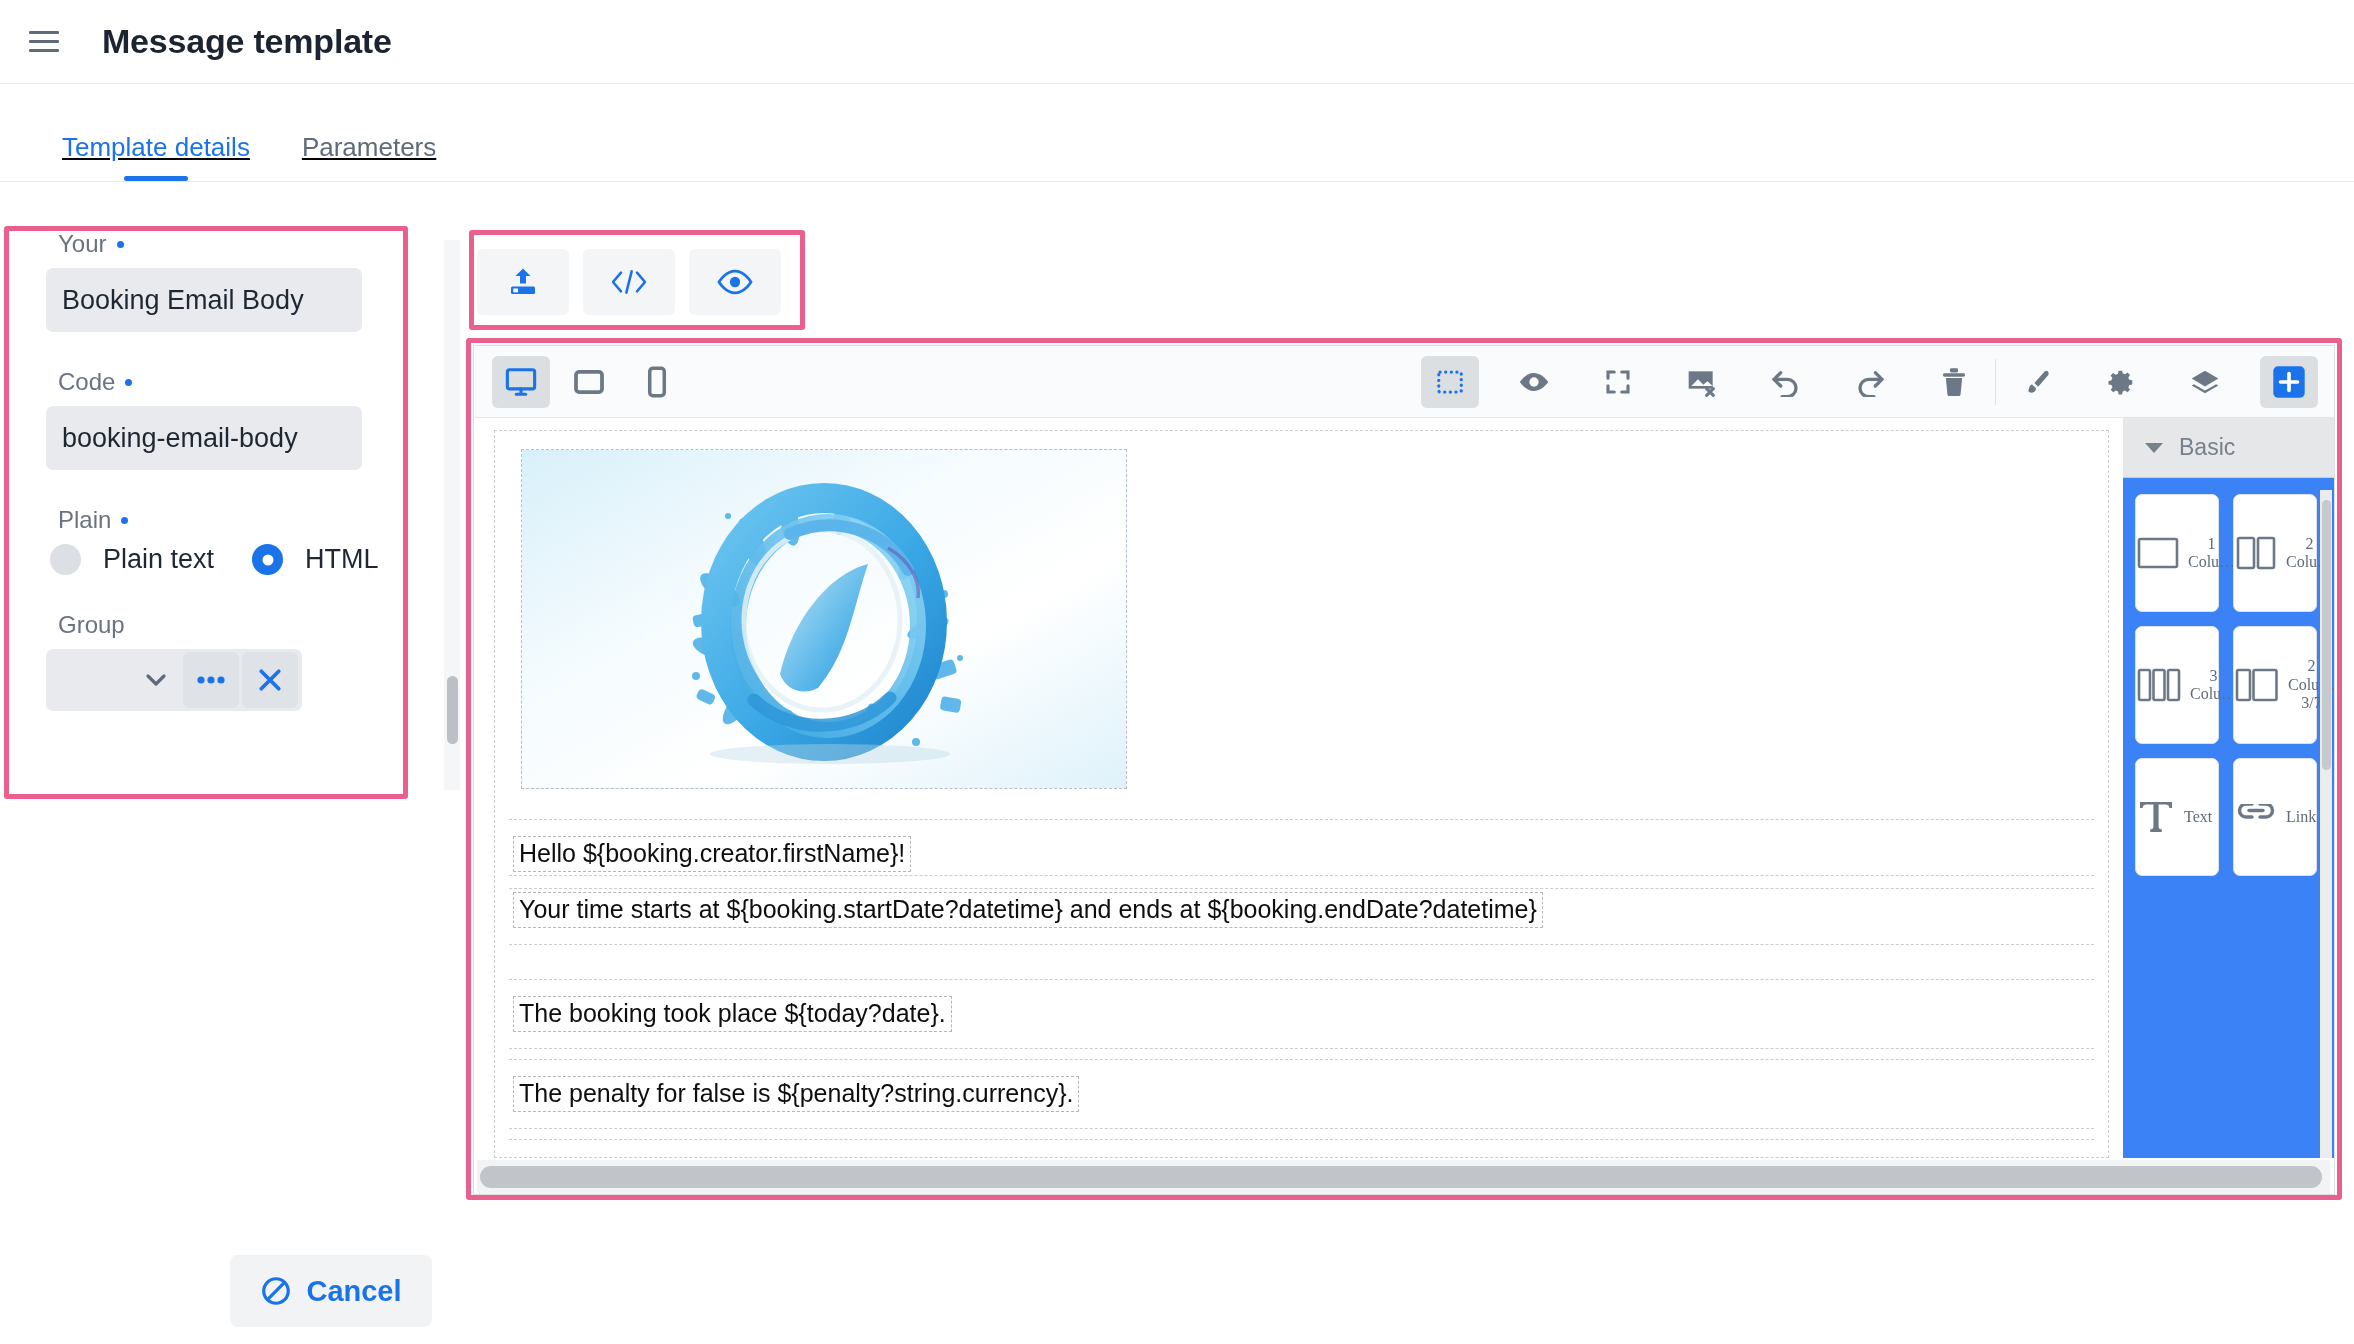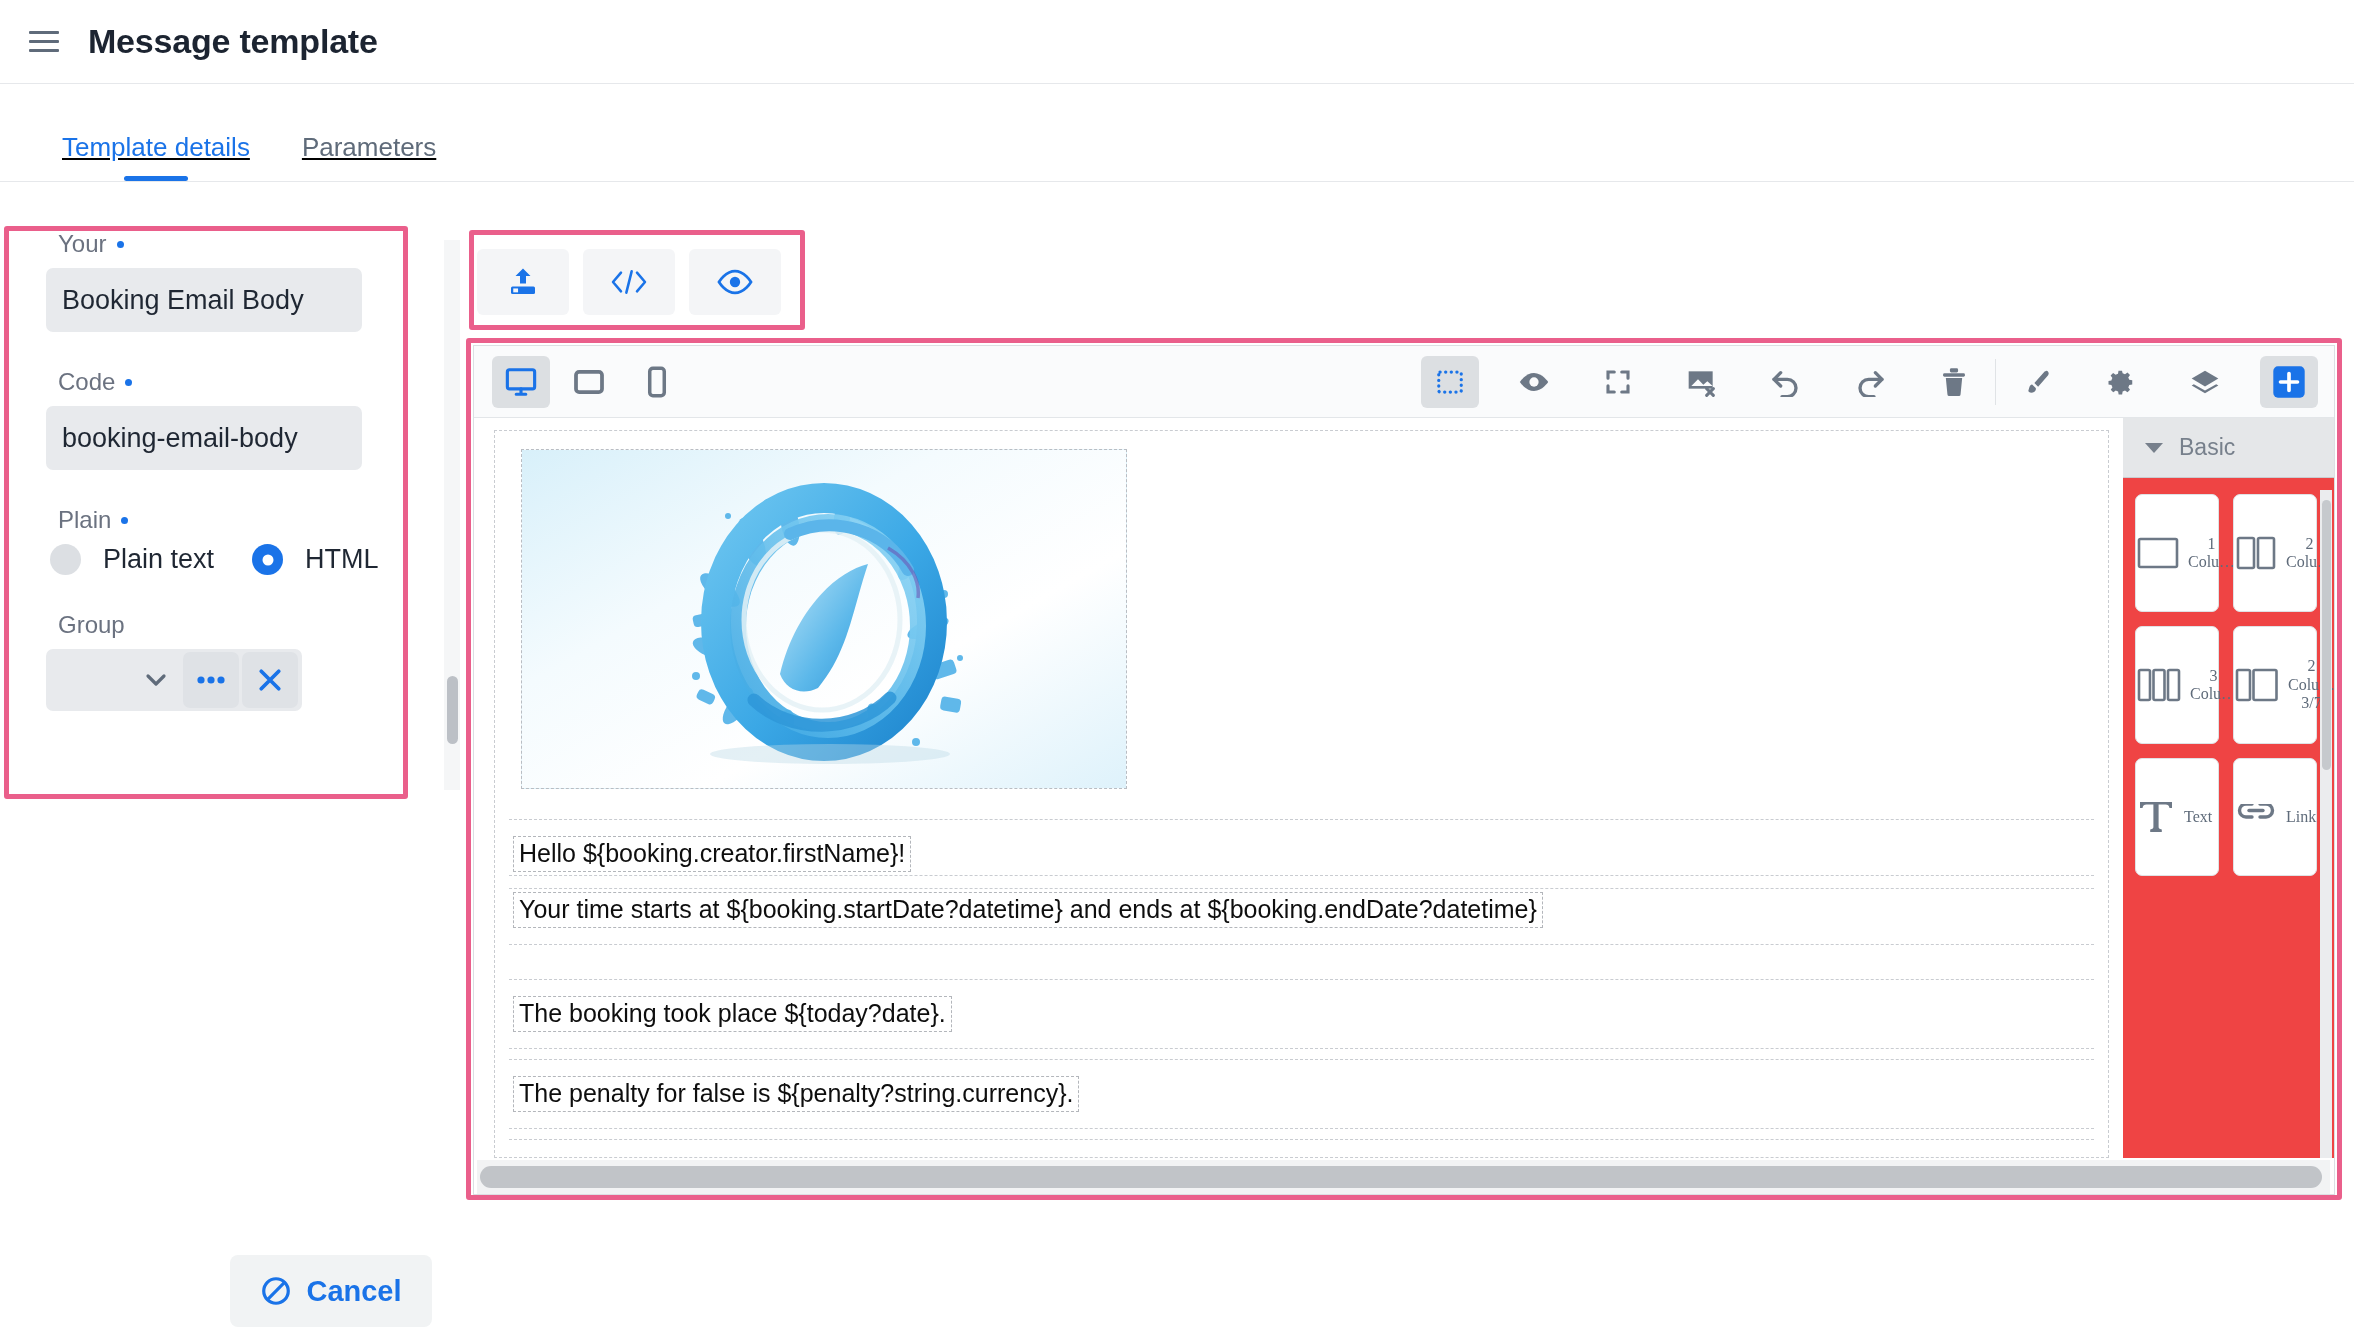--- a/index.html
+++ b/index.html
@@ -9,21 +9,21 @@
     background: #ffffff;
     font-family: "Liberation Sans", sans-serif;
     overflow: hidden;
   }
   .app { position: relative; width: 2354px; height: 1344px; background:#fff; }
 
   
   .header {
     position: absolute; top: 0; left: 0; width: 2354px; height: 84px;
     background: #ffffff; border-bottom: 1px solid #e6e8eb;
-    display: flex; align-items: center;
+    display: flex; align-items: center; gap: 14px;
   }
   .hamburger { margin-left: 24px; width: 40px; height: 40px; display:flex; flex-direction:column;
                justify-content:center; align-items:center; gap:6px; cursor:pointer; }
   .hamburger span { display:block; width: 30px; height: 3px; background:#5f6b7a; border-radius:1px; }
   .header-title {
     margin-left: 24px; font-size: 34px; font-weight: 700; color:#1c2431; letter-spacing: -0.2px;
   }
 
   
   .tabs {
@@ -141,21 +141,21 @@
   }
   .text-line {
     display:inline-block; font-size: 25px; color:#0e0e0e; line-height: 1.1;
     border: 1px dashed #b3b6bb; padding: 3px 5px; margin: 16px 0 16px 4px;
     font-family:"Liberation Sans", sans-serif; white-space: nowrap; text-align: right;
   }
 
   
   .blocks-panel {
     position:absolute; right: 0; top: 72px; width: 211px; height: 740px;
-    background:#ef4444; overflow:hidden;
+    background:#3b82f6; overflow:hidden;
   }
   .blocks-header {
     height: 60px; background:#e5e7e9; border-bottom:1px solid #c9ccd0;
     display:flex; align-items:center; gap: 16px; padding-left: 22px;
   }
   .blocks-header-title { font-size: 23px; color:#77808c; }
   .caret { width:0;height:0;border-left:9px solid transparent;border-right:9px solid transparent;border-top:10px solid #77808c; }
   .blocks-grid {
     display:flex; flex-wrap:wrap; gap: 14px; padding: 16px 0 0 12px; width: 200px;
   }

